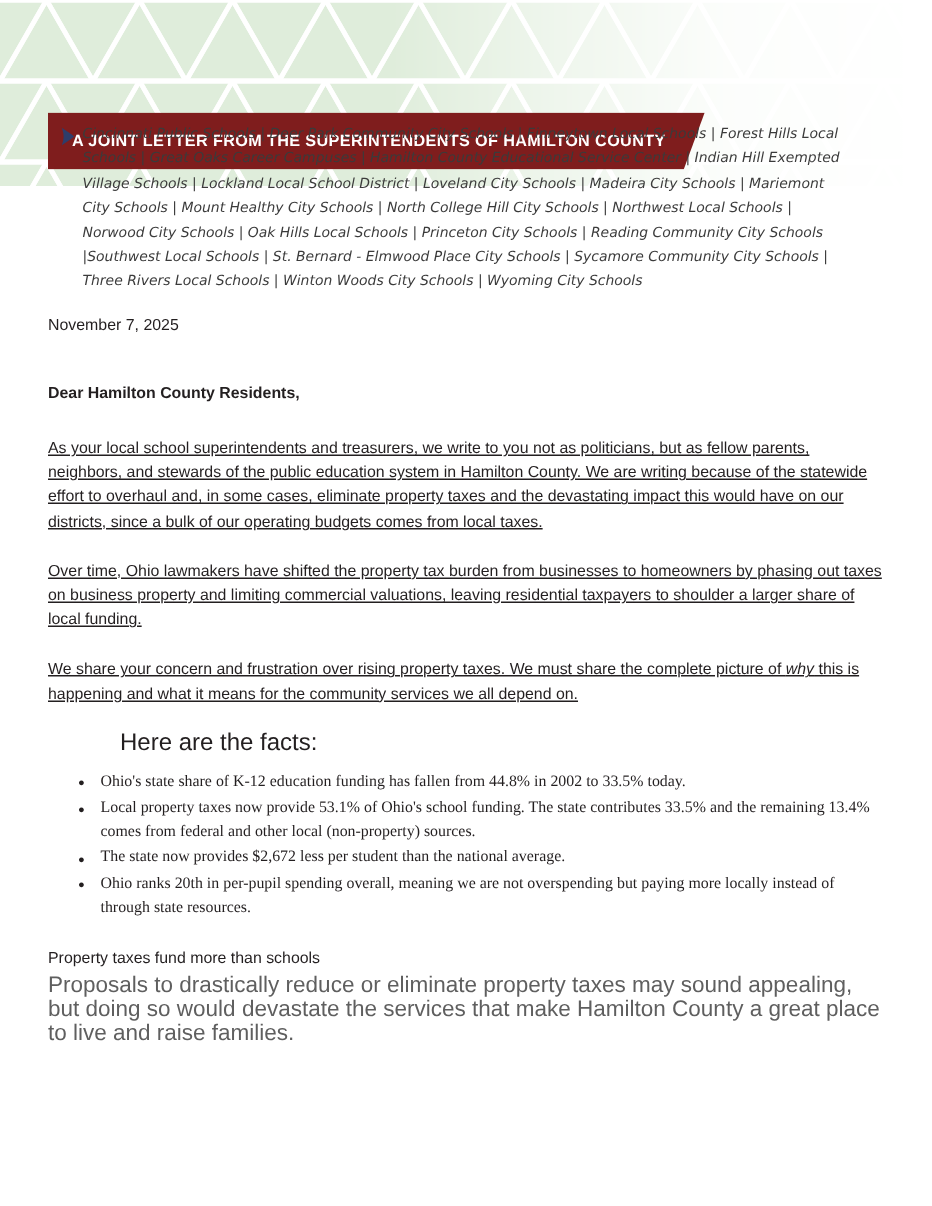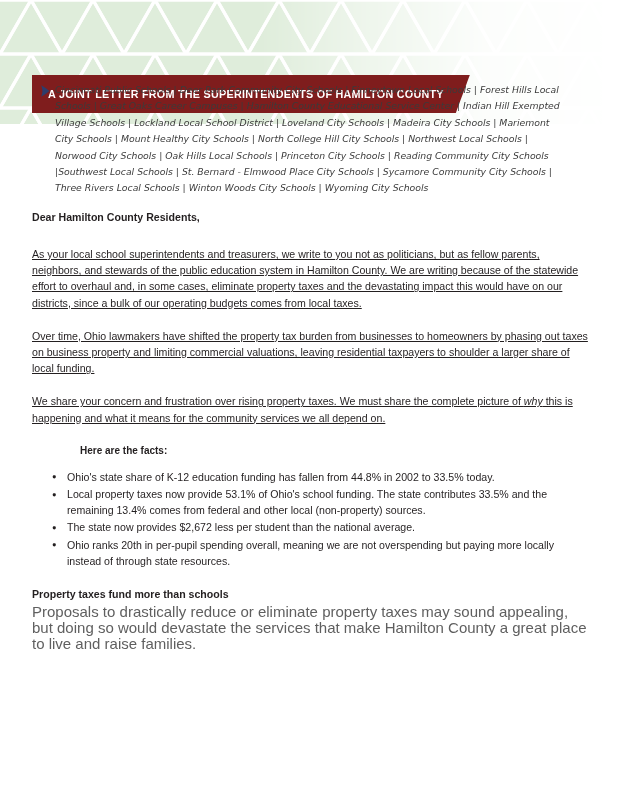--- a/index.html
+++ b/index.html
@@ -105,47 +105,48 @@
     font-size: 10.6px;
     line-height: 16.2px;
     color: #231f20;
     margin: 0 0 17px 0;
     text-align: left;
     text-decoration: underline;
   }
   p.body-para em { font-style: italic; }
 
   h3.section-head {
-    font-size: 10px;
+    font-size: 16px;
     line-height: 16px;
-    font-weight: bold;
+    font-weight: normal;
     color: #231f20;
     margin: 0 0 10px 0;
     padding-left: 48px;
   }
   h3.section-head-tight {
     font-size: 10.6px;
     line-height: 16px;
-    font-weight: bold;
+    font-weight: normal;
     color: #231f20;
     margin: 0 0 2px 0;
   }
 
   ul.facts {
     margin: 0 0 17px 0;
     padding: 0 0 0 35px;
     list-style: none;
   }
   ul.facts li {
     position: relative;
     font-size: 10.6px;
     line-height: 16.2px;
     color: #231f20;
     margin: 0 0 1px 0;
     padding-left: 0;
+    font-family: Liberation Serif, serif;
   }
   ul.facts li::before {
     content: "\25CF";
     position: absolute;
     left: -15px;
     top: -0.5px;
     font-size: 7.5px;
     line-height: 17px;
     color: #231f20;
   }
@@ -194,20 +195,21 @@
 
 <div class="districts">
   <svg class="arrow-bullet" viewBox="0 0 12 14" aria-hidden="true">
     <path d="M2.2,1.2 C5.6,3.4 8.6,5.4 10.4,7 C8.6,8.6 5.6,10.6 2.2,12.8 C3.0,10.4 3.4,8.6 3.4,7 C3.4,5.4 3.0,3.6 2.2,1.2 Z" fill="#2e3d6b"></path>
   </svg>
   <div class="districts-text">Cincinnati Public Schools | Deer Park Community City Schools | Finneytown Local Schools | Forest Hills Local Schools | Great Oaks Career Campuses | Hamilton County Educational Service Center | Indian Hill Exempted Village Schools | Lockland Local School District | Loveland City Schools | Madeira City Schools | Mariemont City Schools | Mount Healthy City Schools | North College Hill City Schools | Northwest Local Schools | Norwood City Schools | Oak Hills Local Schools | Princeton City Schools | Reading Community City Schools |Southwest Local Schools | St. Bernard - Elmwood Place City Schools | Sycamore Community City Schools | Three Rivers Local Schools | Winton Woods City Schools | Wyoming City Schools</div>
 </div>
 
 <div class="letter">
 
+  <div class="date">November 7, 2025</div>
 
   <div class="salutation">Dear Hamilton County Residents,</div>
 
   <p class="body-para">As your local school superintendents and treasurers, we write to you not as politicians, but as fellow parents, neighbors, and stewards of the public education system in Hamilton County. We are writing because of the statewide effort to overhaul and, in some cases, eliminate property taxes and the devastating impact this would have on our districts, since a bulk of our operating budgets comes from local taxes.</p>
 
   <p class="body-para">Over time, Ohio lawmakers have shifted the property tax burden from businesses to homeowners by phasing out taxes on business property and limiting commercial valuations, leaving residential taxpayers to shoulder a larger share of local funding.</p>
 
   <p class="body-para"><span>We share your concern and frustration over rising property taxes. We must share the complete picture of </span><em>why</em><span> this is happening and what it means for the community services we all depend on.</span></p>
 
   <h3 class="section-head">Here are the facts:</h3>

